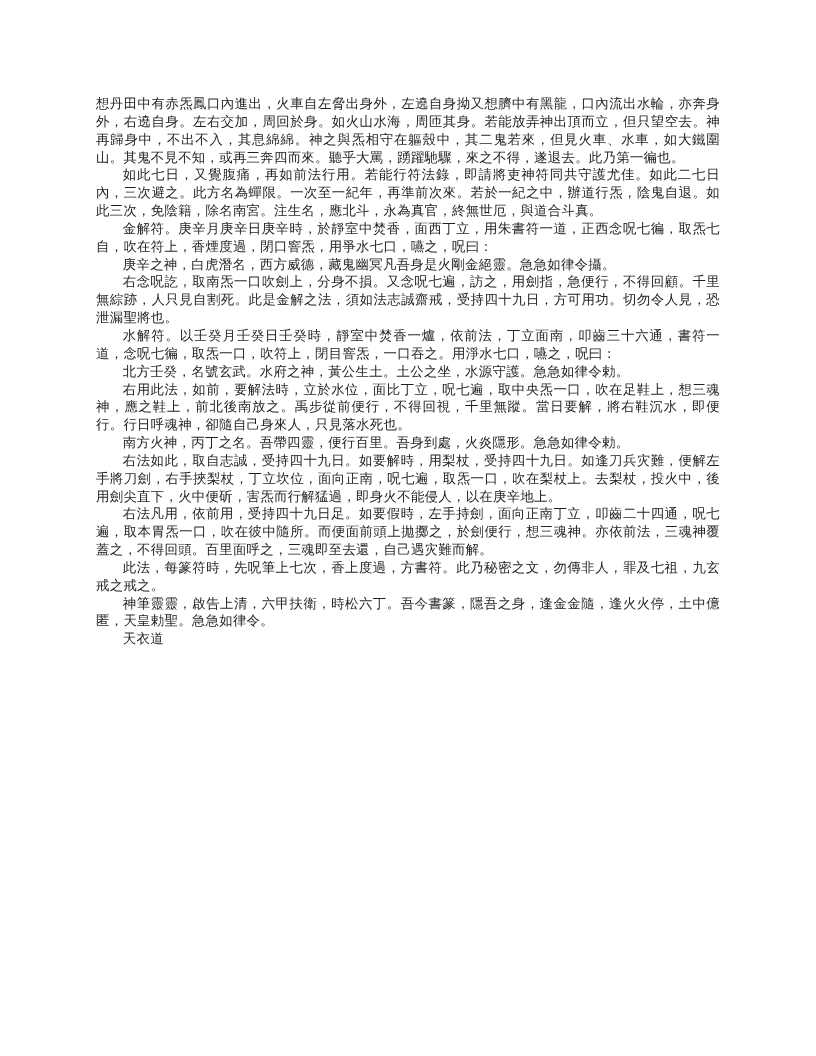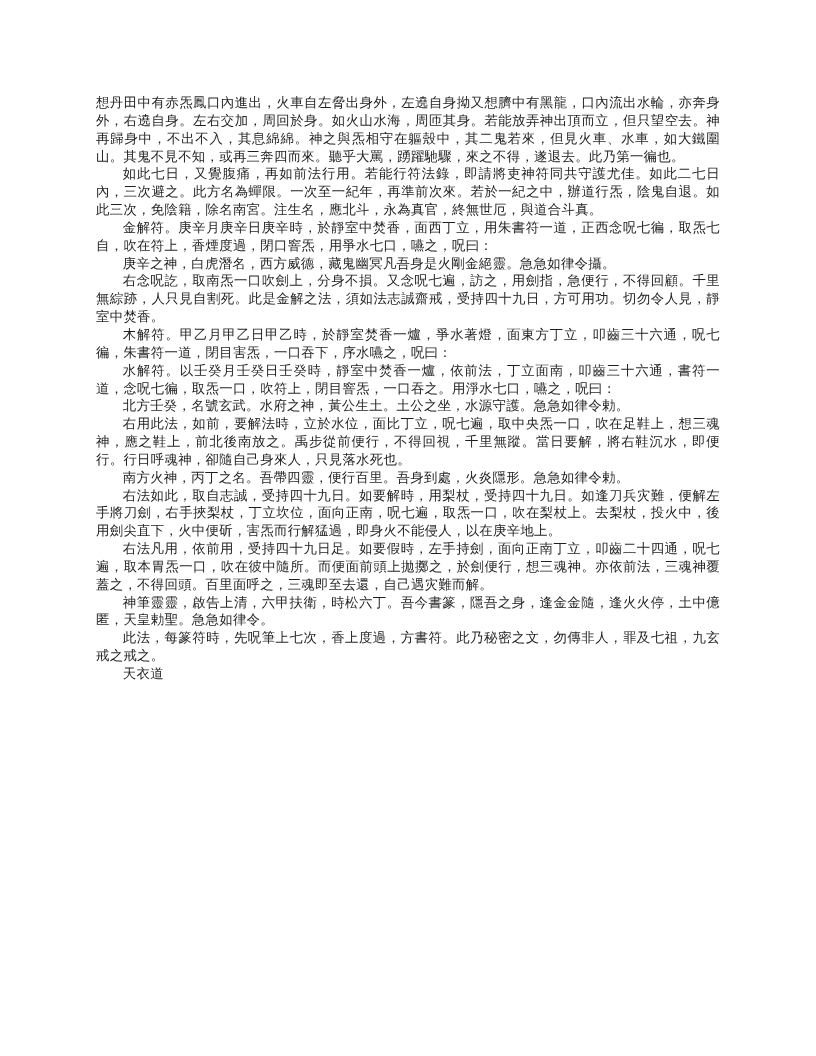--- a/index.html
+++ b/index.html
@@ -9,21 +9,21 @@
   }
   .page {
     position: relative;
     width: 816px;
     height: 1056px;
     margin: 0 auto;
     background: #ffffff;
     box-sizing: border-box;
     padding: 95px 96px 0 96px;
     overflow: hidden;
-    font-family: Liberation Mono, monospace;
+    font-family: Liberation Serif, serif;
     color: #1f1f1f;
   }
   .doc-body p {
     margin: 0;
     font-size: 13.4px;
     line-height: 17.85px;
     text-align: justify;
     letter-spacing: 0.3px;
     word-break: break-all;
   }
@@ -33,25 +33,24 @@
 </style>
 </head>
 <body>
 
 <div class="page">
   <div class="doc-body">
       <p class="">想丹田中有赤炁鳳口內進出，火車自左脅出身外，左遶自身拗又想臍中有黑龍，口內流出水輪，亦奔身外，右遶自身。左右交加，周回於身。如火山水海，周匝其身。若能放弄神出頂而立，但只望空去。神再歸身中，不出不入，其息綿綿。神之與炁相守在軀殼中，其二鬼若來，但見火車、水車，如大鐵圍山。其鬼不見不知，或再三奔四而來。聽乎大罵，踴躍馳驟，來之不得，遂退去。此乃第一徧也。</p>
       <p class="indent">如此七日，又覺腹痛，再如前法行用。若能行符法錄，即請將吏神符同共守護尤佳。如此二七日內，三次避之。此方名為蟬限。一次至一紀年，再準前次來。若於一紀之中，辦道行炁，陰鬼自退。如此三次，免陰籍，除名南宮。注生名，應北斗，永為真官，終無世厄，與道合斗真。</p>
       <p class="indent">金解符。庚辛月庚辛日庚辛時，於靜室中焚香，面西丁立，用朱書符一道，正西念呪七徧，取炁七自，吹在符上，香煙度過，閉口窨炁，用爭水七口，嚥之，呪曰：</p>
       <p class="indent">庚辛之神，白虎潛名，西方威德，藏鬼幽冥凡吾身是火剛金絕靈。急急如律令攝。</p>
-      <p class="indent">右念呪訖，取南炁一口吹劍上，分身不損。又念呪七遍，訪之，用劍指，急便行，不得回顧。千里無綜跡，人只見自割死。此是金解之法，須如法志誠齋戒，受持四十九日，方可用功。切勿令人見，靜室中焚香。</p>
-      <p class="indent">木解符。甲乙月甲乙日甲乙時，於靜室焚香一爐，爭水著燈，面東方丁立，叩齒三十六通，呪七徧，朱書符一道，閉目害炁，一口吞下，序水嚥之，呪曰：</p>
+      <p class="indent">右念呪訖，取南炁一口吹劍上，分身不損。又念呪七遍，訪之，用劍指，急便行，不得回顧。千里無綜跡，人只見自割死。此是金解之法，須如法志誠齋戒，受持四十九日，方可用功。切勿令人見，恐泄漏聖將也。</p>
       <p class="indent">水解符。以壬癸月壬癸日壬癸時，靜室中焚香一爐，依前法，丁立面南，叩齒三十六通，書符一道，念呪七徧，取炁一口，吹符上，閉目窨炁，一口吞之。用淨水七口，嚥之，呪曰：</p>
       <p class="indent">北方壬癸，名號玄武。水府之神，黃公生土。土公之坐，水源守護。急急如律令勅。</p>
       <p class="indent">右用此法，如前，要解法時，立於水位，面比丁立，呪七遍，取中央炁一口，吹在足鞋上，想三魂神，應之鞋上，前北後南放之。禹步從前便行，不得回視，千里無蹤。當日要解，將右鞋沉水，即便行。行日呼魂神，卻隨自己身來人，只見落水死也。</p>
       <p class="indent">南方火神，丙丁之名。吾帶四靈，便行百里。吾身到處，火炎隱形。急急如律令勅。</p>
       <p class="indent">右法如此，取自志誠，受持四十九日。如要解時，用梨杖，受持四十九日。如逢刀兵灾難，便解左手將刀劍，右手挾梨杖，丁立坎位，面向正南，呪七遍，取炁一口，吹在梨杖上。去梨杖，投火中，後用劍尖直下，火中便斫，害炁而行解猛過，即身火不能侵人，以在庚辛地上。</p>
       <p class="indent">右法凡用，依前用，受持四十九日足。如要假時，左手持劍，面向正南丁立，叩齒二十四通，呪七遍，取本胃炁一口，吹在彼中隨所。而便面前頭上拋擲之，於劍便行，想三魂神。亦依前法，三魂神覆蓋之，不得回頭。百里面呼之，三魂即至去還，自己遇灾難而解。</p>
+      <p class="indent">此法，每篆符時，先呪筆上七次，香上度過，方書符。此乃秘密之文，勿傳非人，罪及七祖，九玄戒之戒之。</p>
       <p class="indent">神筆靈靈，啟告上清，六甲扶衛，時松六丁。吾今書篆，隱吾之身，逢金金隨，逢火火停，土中億匿，天皇勅聖。急急如律令。</p>
-      <p class="indent">此法，每篆符時，先呪筆上七次，香上度過，方書符。此乃秘密之文，勿傳非人，罪及七祖，九玄戒之戒之。</p>
       <p class="indent">天衣道</p>
     </div>
 </div>
 
 </body></html>

